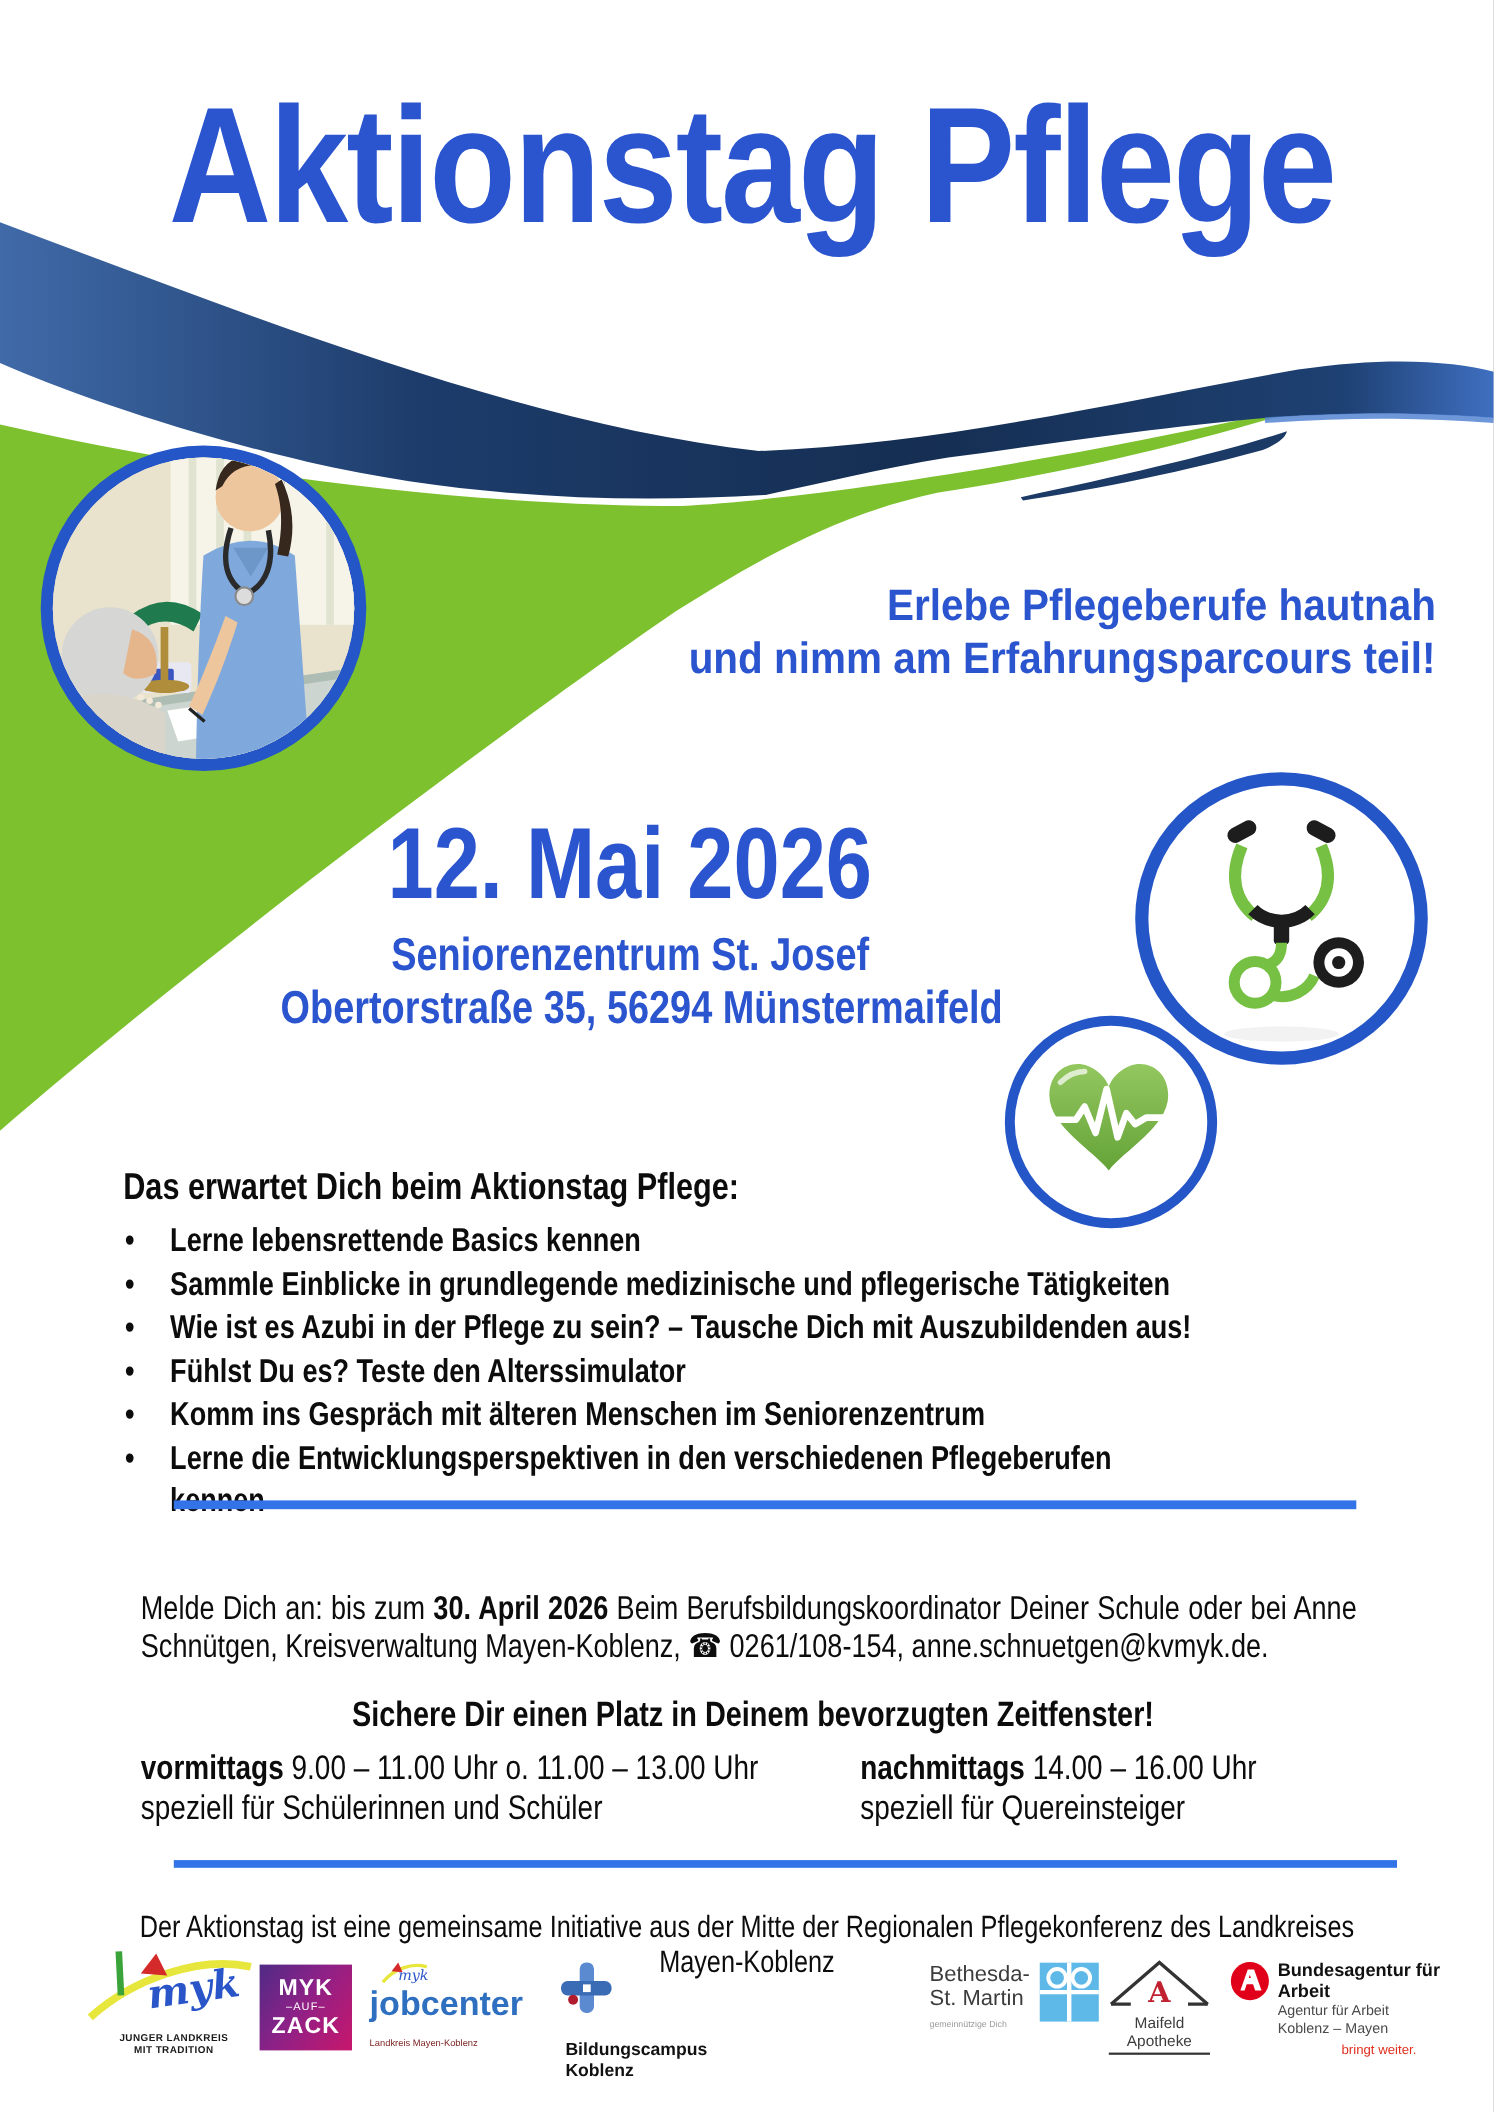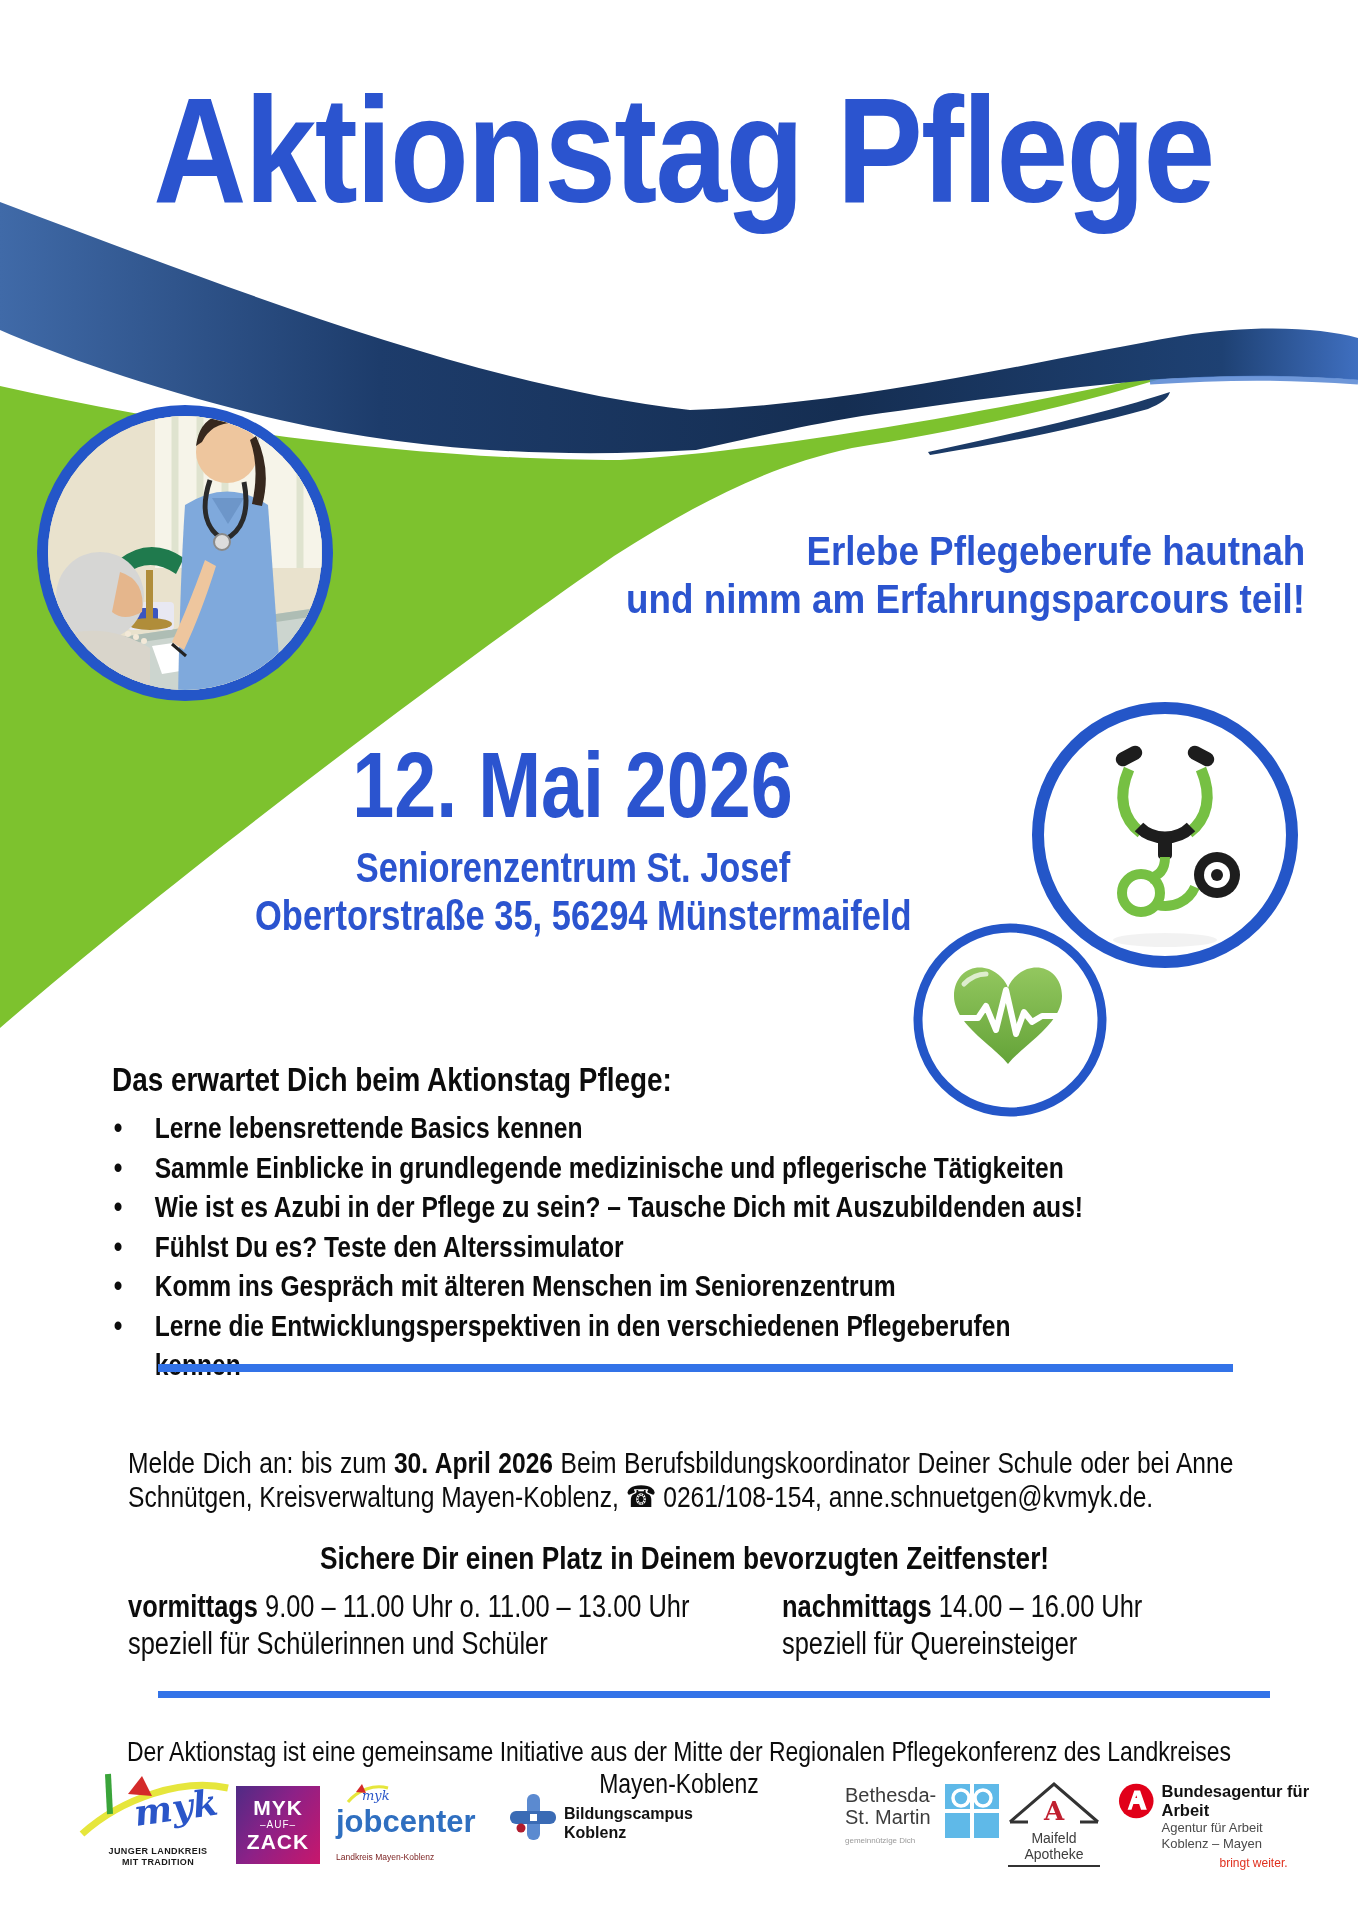--- a/index.html
+++ b/index.html
@@ -38,21 +38,21 @@
 
   
   .logo{position:absolute;}
   .cap{font-size:9px;font-weight:bold;color:#1a1a1a;letter-spacing:.4px;text-align:center;line-height:11px;}
   .zack{width:84px;height:78px;background:linear-gradient(125deg,#4f2b85 0%,#8c2187 45%,#c8176c 100%);
         color:#fff;display:flex;flex-direction:column;align-items:center;justify-content:center;}
   .zack .z1,.zack .z3{font-size:21px;font-weight:bold;letter-spacing:1px;line-height:22px;}
   .zack .z2{font-size:10px;letter-spacing:1px;line-height:12px;}
   .jc-title{font-size:31px;font-weight:bold;color:#2f6fc0;line-height:32px;}
   .jc-sub{font-size:8.5px;color:#7d2424;text-align:left;line-height:10px;margin-top:14px;}
-  .crosslogo{display:flex;align-items:flex-end;}
+  .crosslogo{display:flex;align-items:flex-start;flex-direction:column;}
   .crosstext{font-size:16px;font-weight:bold;color:#111;line-height:19px;margin-left:6px;margin-top:22px;}
   .beth{display:flex;}
   .beth-t1{font-size:20px;color:#3c3c3c;line-height:22px;}
   .beth-t2{font-size:8px;color:#9a9a9a;margin-top:8px;}
   .maifeld-name{font-size:14px;color:#3d3d3d;text-align:center;line-height:16px;}
   .maifeld-rule{height:2px;background:#333;margin-top:3px;}
   .ba{display:flex;align-items:flex-start;}
   .ba-t1{font-size:16.5px;font-weight:bold;color:#111;line-height:19px;}
   .ba-t2{font-size:13px;color:#4a4a4a;line-height:16px;}
   .ba-t3{font-size:12px;color:#e0301e;margin-top:4px;padding-left:58px;}

